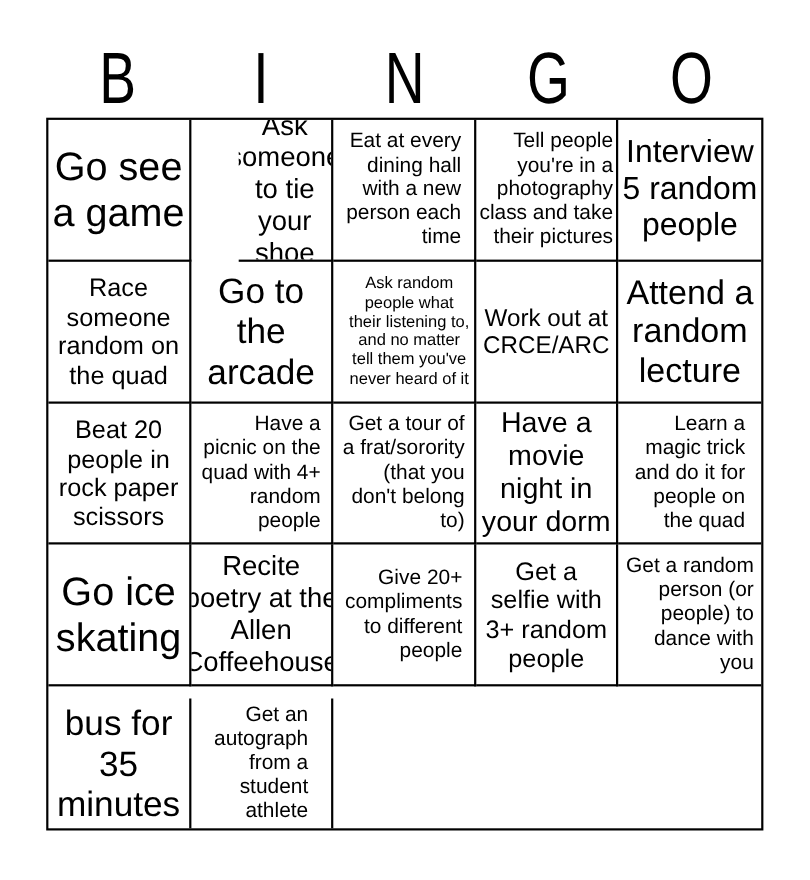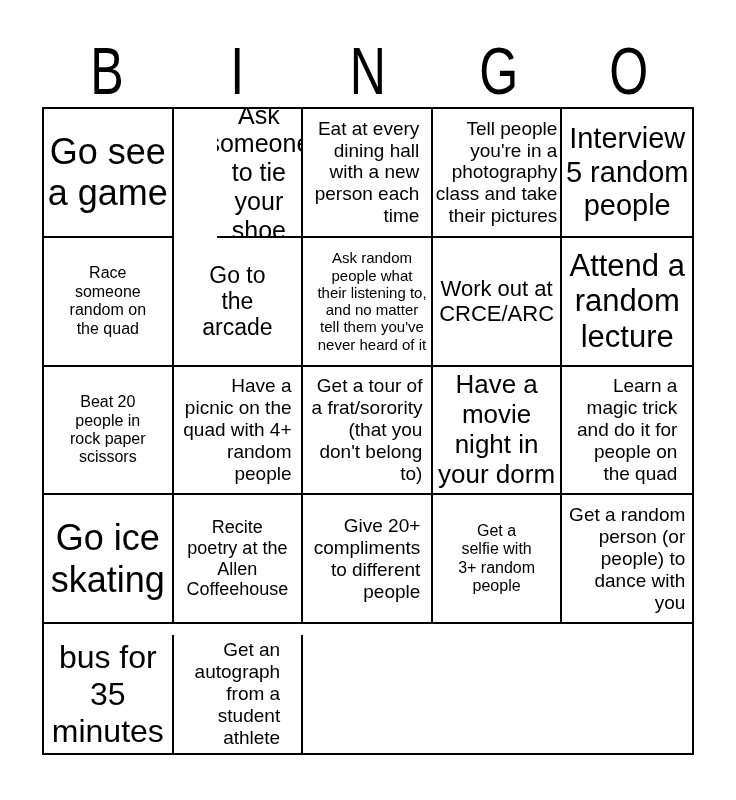--- a/index.html
+++ b/index.html
@@ -57,30 +57,30 @@
     justify-content: center;
     text-align: center;
     white-space: pre-line;
     line-height: 1.15;
     padding: 1px 2px;
     overflow: hidden;
   }
   .cell:nth-child(5n) { border-right: none; }
   .cell:nth-child(n+21) { border-bottom: none; margin-top: 11px; }
   .fs36 { font-size: 36px; }
-  .fs35 { font-size: 23px; }
+  .fs35 { font-size: 32px; }
   .fs33 { font-size: 33px; }
   .fs31 { font-size: 31px; }
   .fs29 { font-size: 29px; }
   .fs26 { font-size: 26px; }
   .fs25 { font-size: 25px; margin-left: 43px; }
   .fs24 { font-size: 32px; }
-  .fs23 { font-size: 16px; }
+  .fs23 { font-size: 23px; }
   .fs22 { font-size: 22px; }
-  .fs20 { font-size: 18px; text-align: center; }
+  .fs20 { font-size: 25px; text-align: center; }
   .fs19 { font-size: 19px; text-align: right; }
   .fs15 { font-size: 15px; padding-left: 12px; }
 </style>
 </head>
 <body>
 
 <div class="bingo-title">
   <div class="letter"><span>B</span></div>
   <div class="letter"><span>I</span></div>
   <div class="letter"><span>N</span></div>

